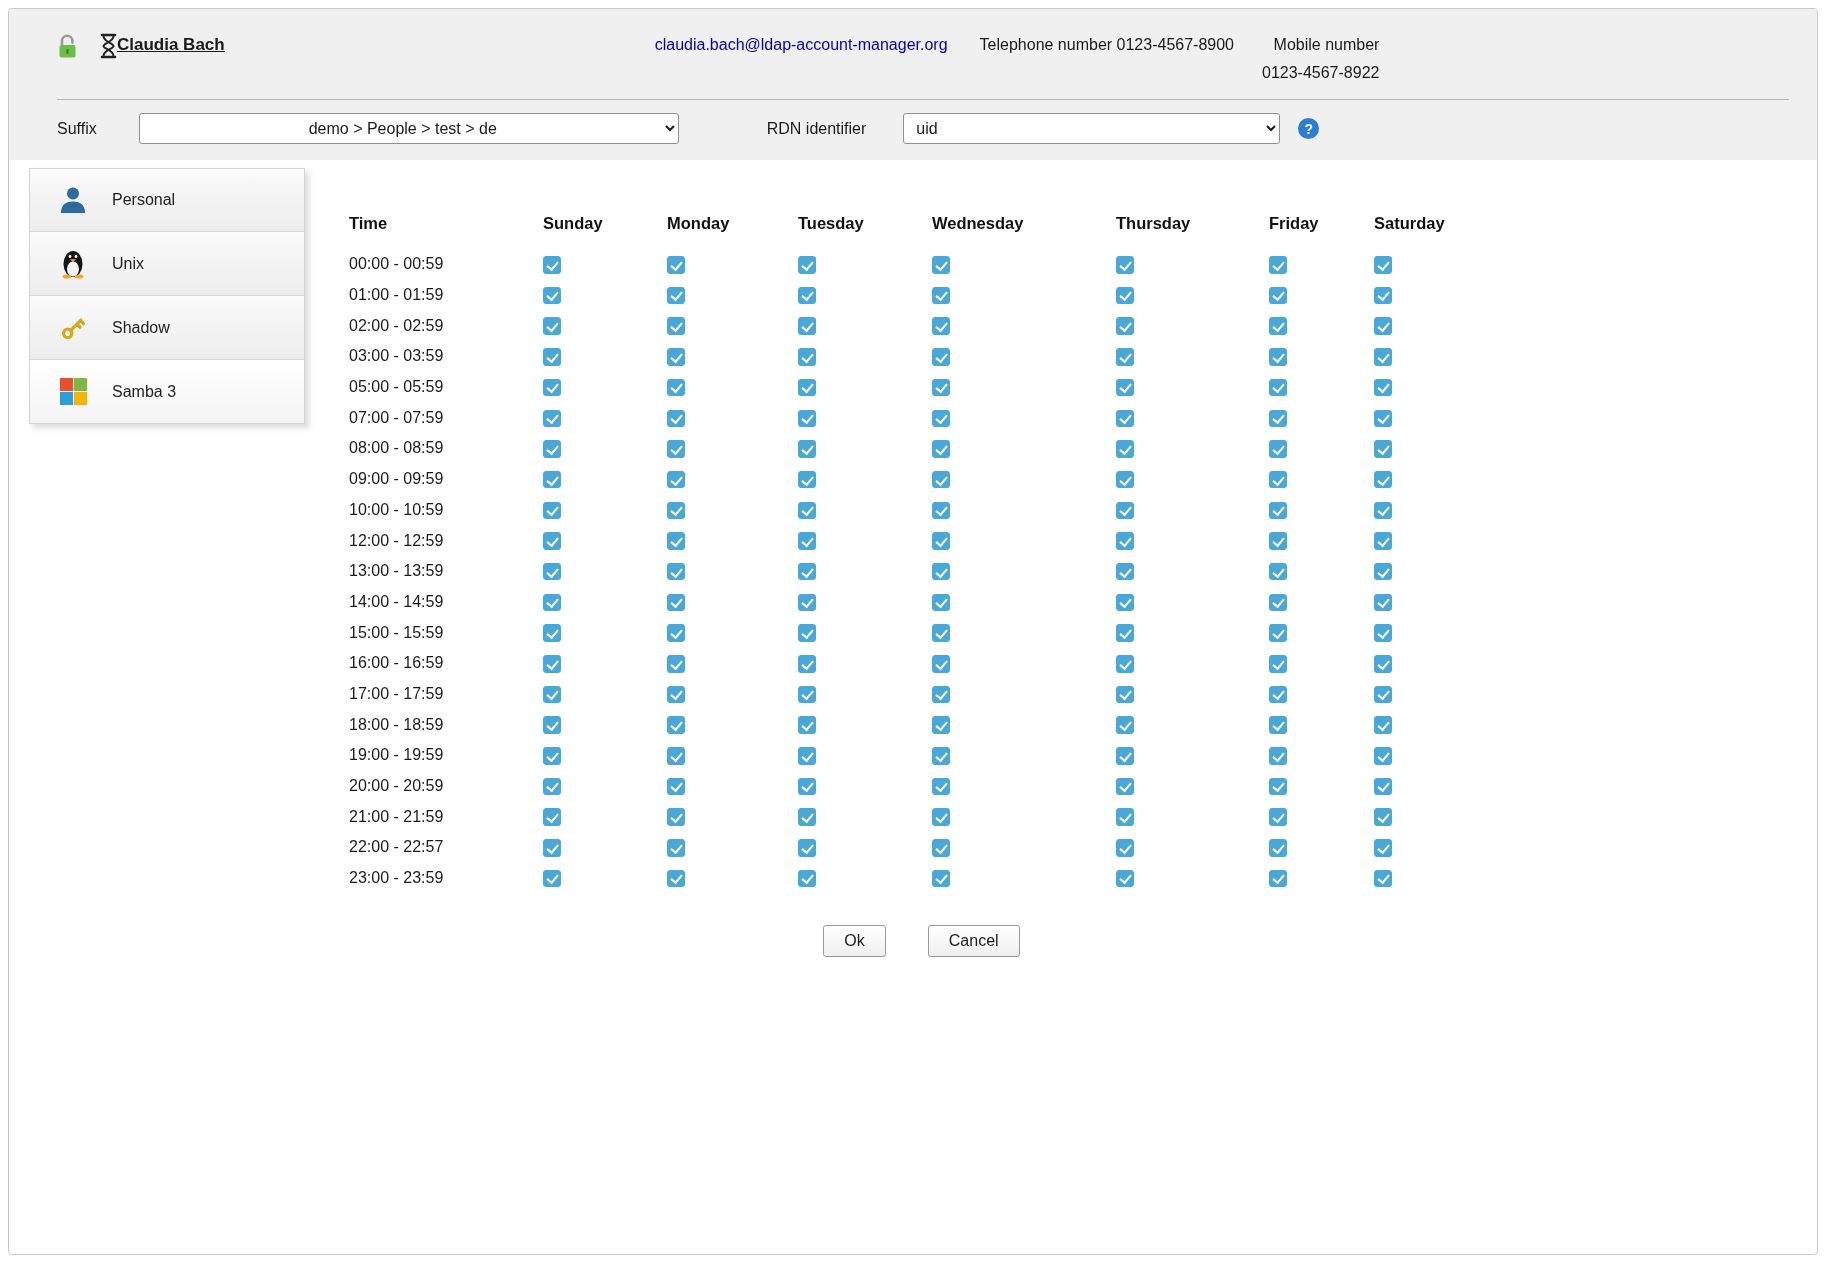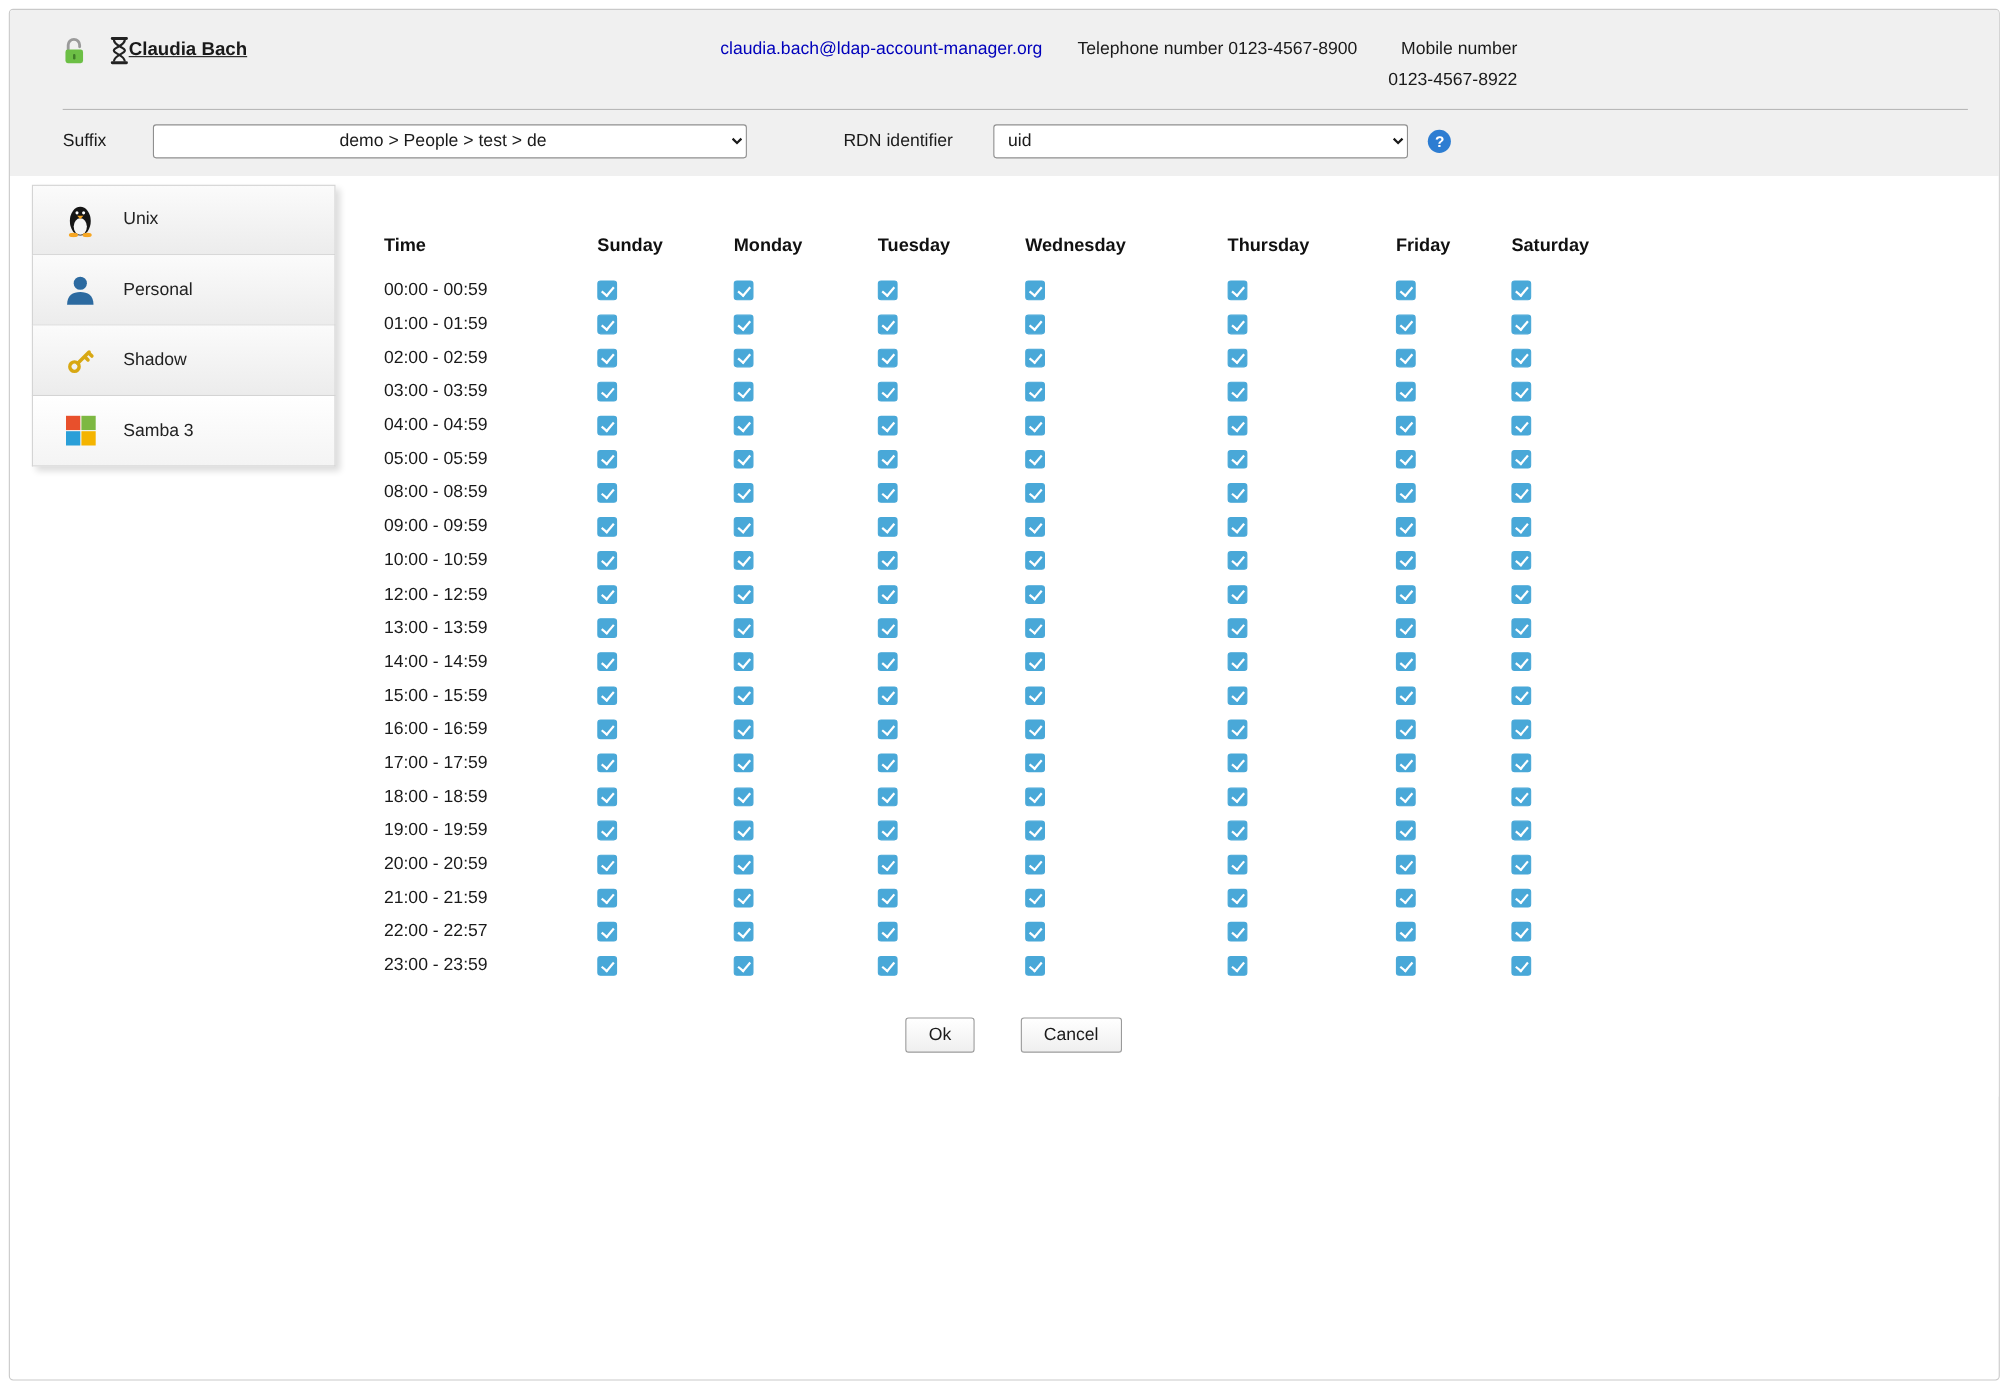--- a/index.html
+++ b/index.html
@@ -238,41 +238,41 @@
       <span class="help-icon">?</span>
     </div>
   </div>
 
   <div class="content">
 
     <nav class="sidebar">
 
       <div class="tab">
         <span class="tab-icon">
+          <svg width="30" height="30" viewBox="0 0 30 30">
+            <circle cx="15" cy="8.5" r="6" fill="#2c6aa0"></circle>
+            <path d="M3 28 c0 -8.5 5.2 -11.5 12 -11.5 s12 3 12 11.5 z" fill="#2c6aa0"></path>
+          </svg>
+        </span>
+        <span class="tab-label">Personal</span>
+      </div>
+
+      <div class="tab">
+        <span class="tab-icon">
           <svg width="26" height="31" viewBox="0 0 26 31">
             <ellipse cx="13" cy="16" rx="9.5" ry="13" fill="#151515"></ellipse>
             <ellipse cx="13" cy="21" rx="6" ry="7.5" fill="#f4f4f4"></ellipse>
             <circle cx="10" cy="8.5" r="1.4" fill="#fff"></circle>
             <circle cx="16" cy="8.5" r="1.4" fill="#fff"></circle>
             <path d="M10.2 11.2 h5.6 l-2.8 3.2 z" fill="#f6a623"></path>
             <ellipse cx="6.8" cy="28.6" rx="4.2" ry="2" fill="#f6a623"></ellipse>
             <ellipse cx="19.2" cy="28.6" rx="4.2" ry="2" fill="#f6a623"></ellipse>
           </svg>
         </span>
         <span class="tab-label">Unix</span>
-      </div>
-
-      <div class="tab">
-        <span class="tab-icon">
-          <svg width="30" height="30" viewBox="0 0 30 30">
-            <circle cx="15" cy="8.5" r="6" fill="#2c6aa0"></circle>
-            <path d="M3 28 c0 -8.5 5.2 -11.5 12 -11.5 s12 3 12 11.5 z" fill="#2c6aa0"></path>
-          </svg>
-        </span>
-        <span class="tab-label">Personal</span>
       </div>
 
       <div class="tab">
         <span class="tab-icon">
           <svg width="32" height="32" viewBox="0 0 32 32">
             <g transform="rotate(-45 16 16)" fill="none" stroke="#d8a813" stroke-width="3.2" stroke-linecap="round">
               <circle cx="8.5" cy="16" r="4.2"></circle>
               <path d="M12.8 16 h14.5 M21.5 16 v4.4 M26.5 16 v4.4"></path>
             </g>
           </svg>
@@ -353,31 +353,31 @@
               <td>03:00 - 03:59</td>
               <td class="cb-cell"><input type="checkbox" checked="" style=""></td>
               <td class="cb-cell"><input type="checkbox" checked="" style=""></td>
               <td class="cb-cell"><input type="checkbox" checked="" style=""></td>
               <td class="cb-cell"><input type="checkbox" checked="" style=""></td>
               <td class="cb-cell"><input type="checkbox" checked="" style=""></td>
               <td class="cb-cell"><input type="checkbox" checked="" style=""></td>
               <td class="cb-cell"><input type="checkbox" checked="" style=""></td>
             </tr>
             <tr>
-              <td>04:00 - 04:59</td>
-              <td class="cb-cell"><input type="checkbox" checked="" style=""></td>
-              <td class="cb-cell"><input type="checkbox" checked="" style=""></td>
-              <td class="cb-cell"><input type="checkbox" checked="" style=""></td>
-              <td class="cb-cell"><input type="checkbox" checked="" style=""></td>
-              <td class="cb-cell"><input type="checkbox" checked="" style=""></td>
-              <td class="cb-cell"><input type="checkbox" checked="" style=""></td>
-              <td class="cb-cell"><input type="checkbox" checked="" style=""></td>
-            </tr>
-            <tr>
               <td>05:00 - 05:59</td>
+              <td class="cb-cell"><input type="checkbox" checked="" style=""></td>
+              <td class="cb-cell"><input type="checkbox" checked="" style=""></td>
+              <td class="cb-cell"><input type="checkbox" checked="" style=""></td>
+              <td class="cb-cell"><input type="checkbox" checked="" style=""></td>
+              <td class="cb-cell"><input type="checkbox" checked="" style=""></td>
+              <td class="cb-cell"><input type="checkbox" checked="" style=""></td>
+              <td class="cb-cell"><input type="checkbox" checked="" style=""></td>
+            </tr>
+            <tr>
+              <td>07:00 - 07:59</td>
               <td class="cb-cell"><input type="checkbox" checked="" style=""></td>
               <td class="cb-cell"><input type="checkbox" checked="" style=""></td>
               <td class="cb-cell"><input type="checkbox" checked="" style=""></td>
               <td class="cb-cell"><input type="checkbox" checked="" style=""></td>
               <td class="cb-cell"><input type="checkbox" checked="" style=""></td>
               <td class="cb-cell"><input type="checkbox" checked="" style=""></td>
               <td class="cb-cell"><input type="checkbox" checked="" style=""></td>
             </tr>
             <tr>
               <td>08:00 - 08:59</td>

